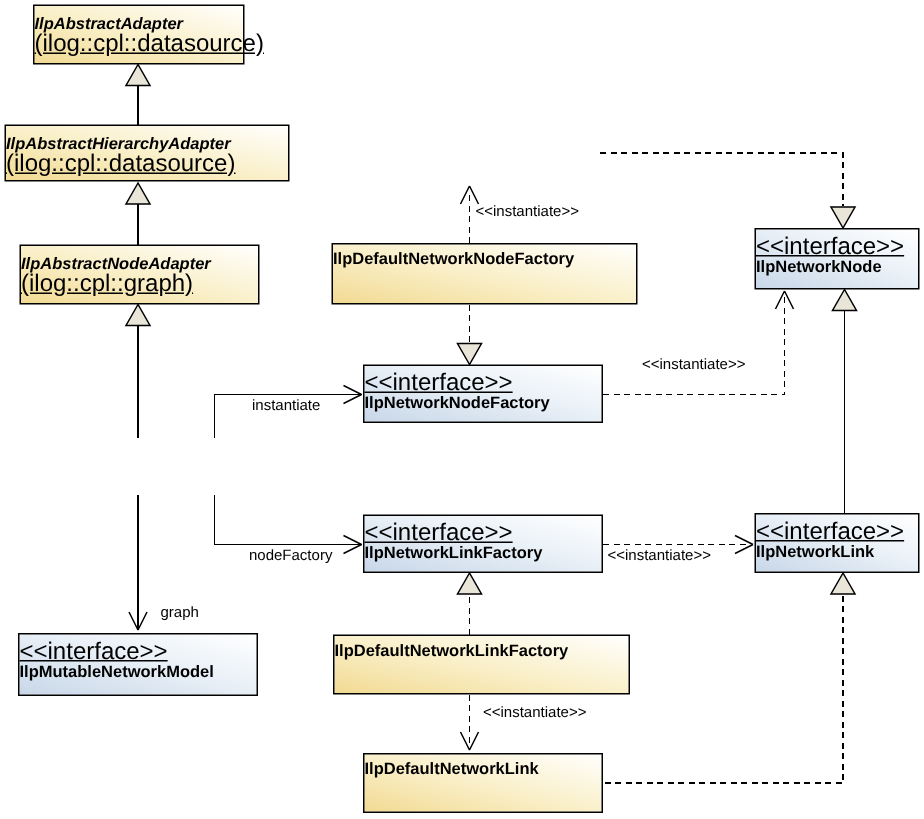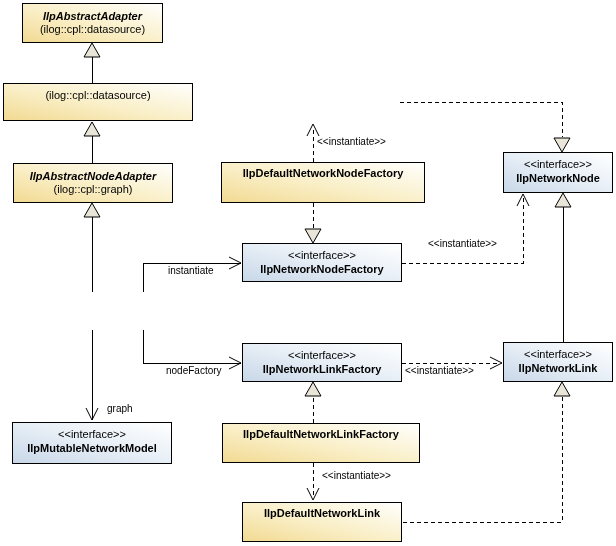--- a/index.html
+++ b/index.html
@@ -3,28 +3,28 @@
 <meta charset="utf-8">
 <style>
   html,body{margin:0;padding:0;background:#ffffff;}
   #canvas{
     position:relative;width:616px;height:546px;background:#ffffff;
     font-family:"Liberation Sans",sans-serif;overflow:hidden;
   }
   #edges{position:absolute;left:0;top:0;}
   .box{
     position:absolute;border:1px solid #000;box-sizing:border-box;
-    text-align:center;padding-top:3px;
+    padding-top:3px;
   }
   .yellow{background:linear-gradient(to top right,#F2DA93 0%,#F9EEC5 45%,#FFFFFD 100%);}
   .blue{background:linear-gradient(to top right,#C8D7E8 0%,#E9F0F7 55%,#FFFFFF 100%);}
   .two{padding-top:5px;}
   .nm{font-weight:bold;font-size:11px;line-height:14px;color:#000;white-space:nowrap;}
   .it{font-style:italic;}
-  .pk,.st{font-size:11px;line-height:13px;color:#000;white-space:nowrap;}
+  .pk,.st{font-size:16px;line-height:13px;color:#000;white-space:nowrap;text-decoration:underline;}
   .elabel{position:absolute;font-size:10px;color:#000;white-space:nowrap;}
 </style>
 </head>
 <body>
 
 <div id="canvas">
 
   <svg id="edges" width="616" height="546" viewBox="0 0 616 546" fill="none" stroke="#000" stroke-width="1" shape-rendering="crispEdges">
 
     <g>
@@ -102,20 +102,21 @@
       <polygon points="562,382 554,396 570,396" fill="#E9E6D9" shape-rendering="auto"></polygon>
     </g>
   </svg>
 
   <div class="box yellow two" style="left:22px;top:3px;width:141px;height:40px">
     <div class="nm it">IlpAbstractAdapter</div>
     <div class="pk">(ilog::cpl::datasource)</div>
   </div>
 
   <div class="box yellow two" style="left:3px;top:83px;width:190px;height:38px">
+    <div class="nm it">IlpAbstractHierarchyAdapter</div>
     <div class="pk">(ilog::cpl::datasource)</div>
   </div>
 
   <div class="box yellow two" style="left:13px;top:163px;width:160px;height:40px">
     <div class="nm it">IlpAbstractNodeAdapter</div>
     <div class="pk">(ilog::cpl::graph)</div>
   </div>
 
 
   <div class="box blue two" style="left:12px;top:422px;width:160px;height:42px">

